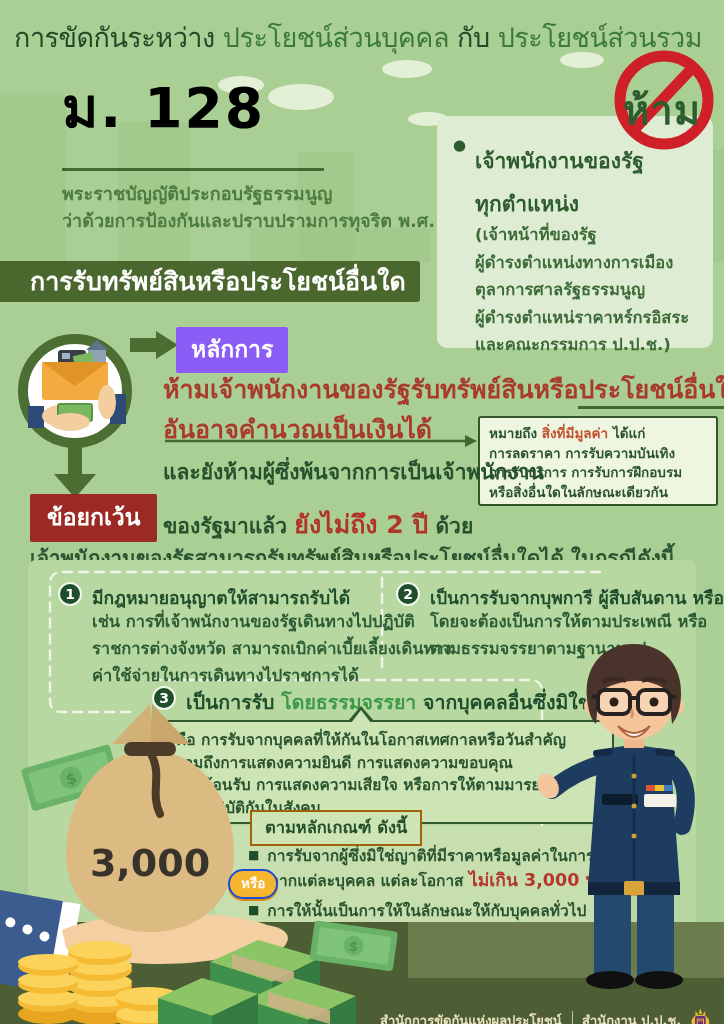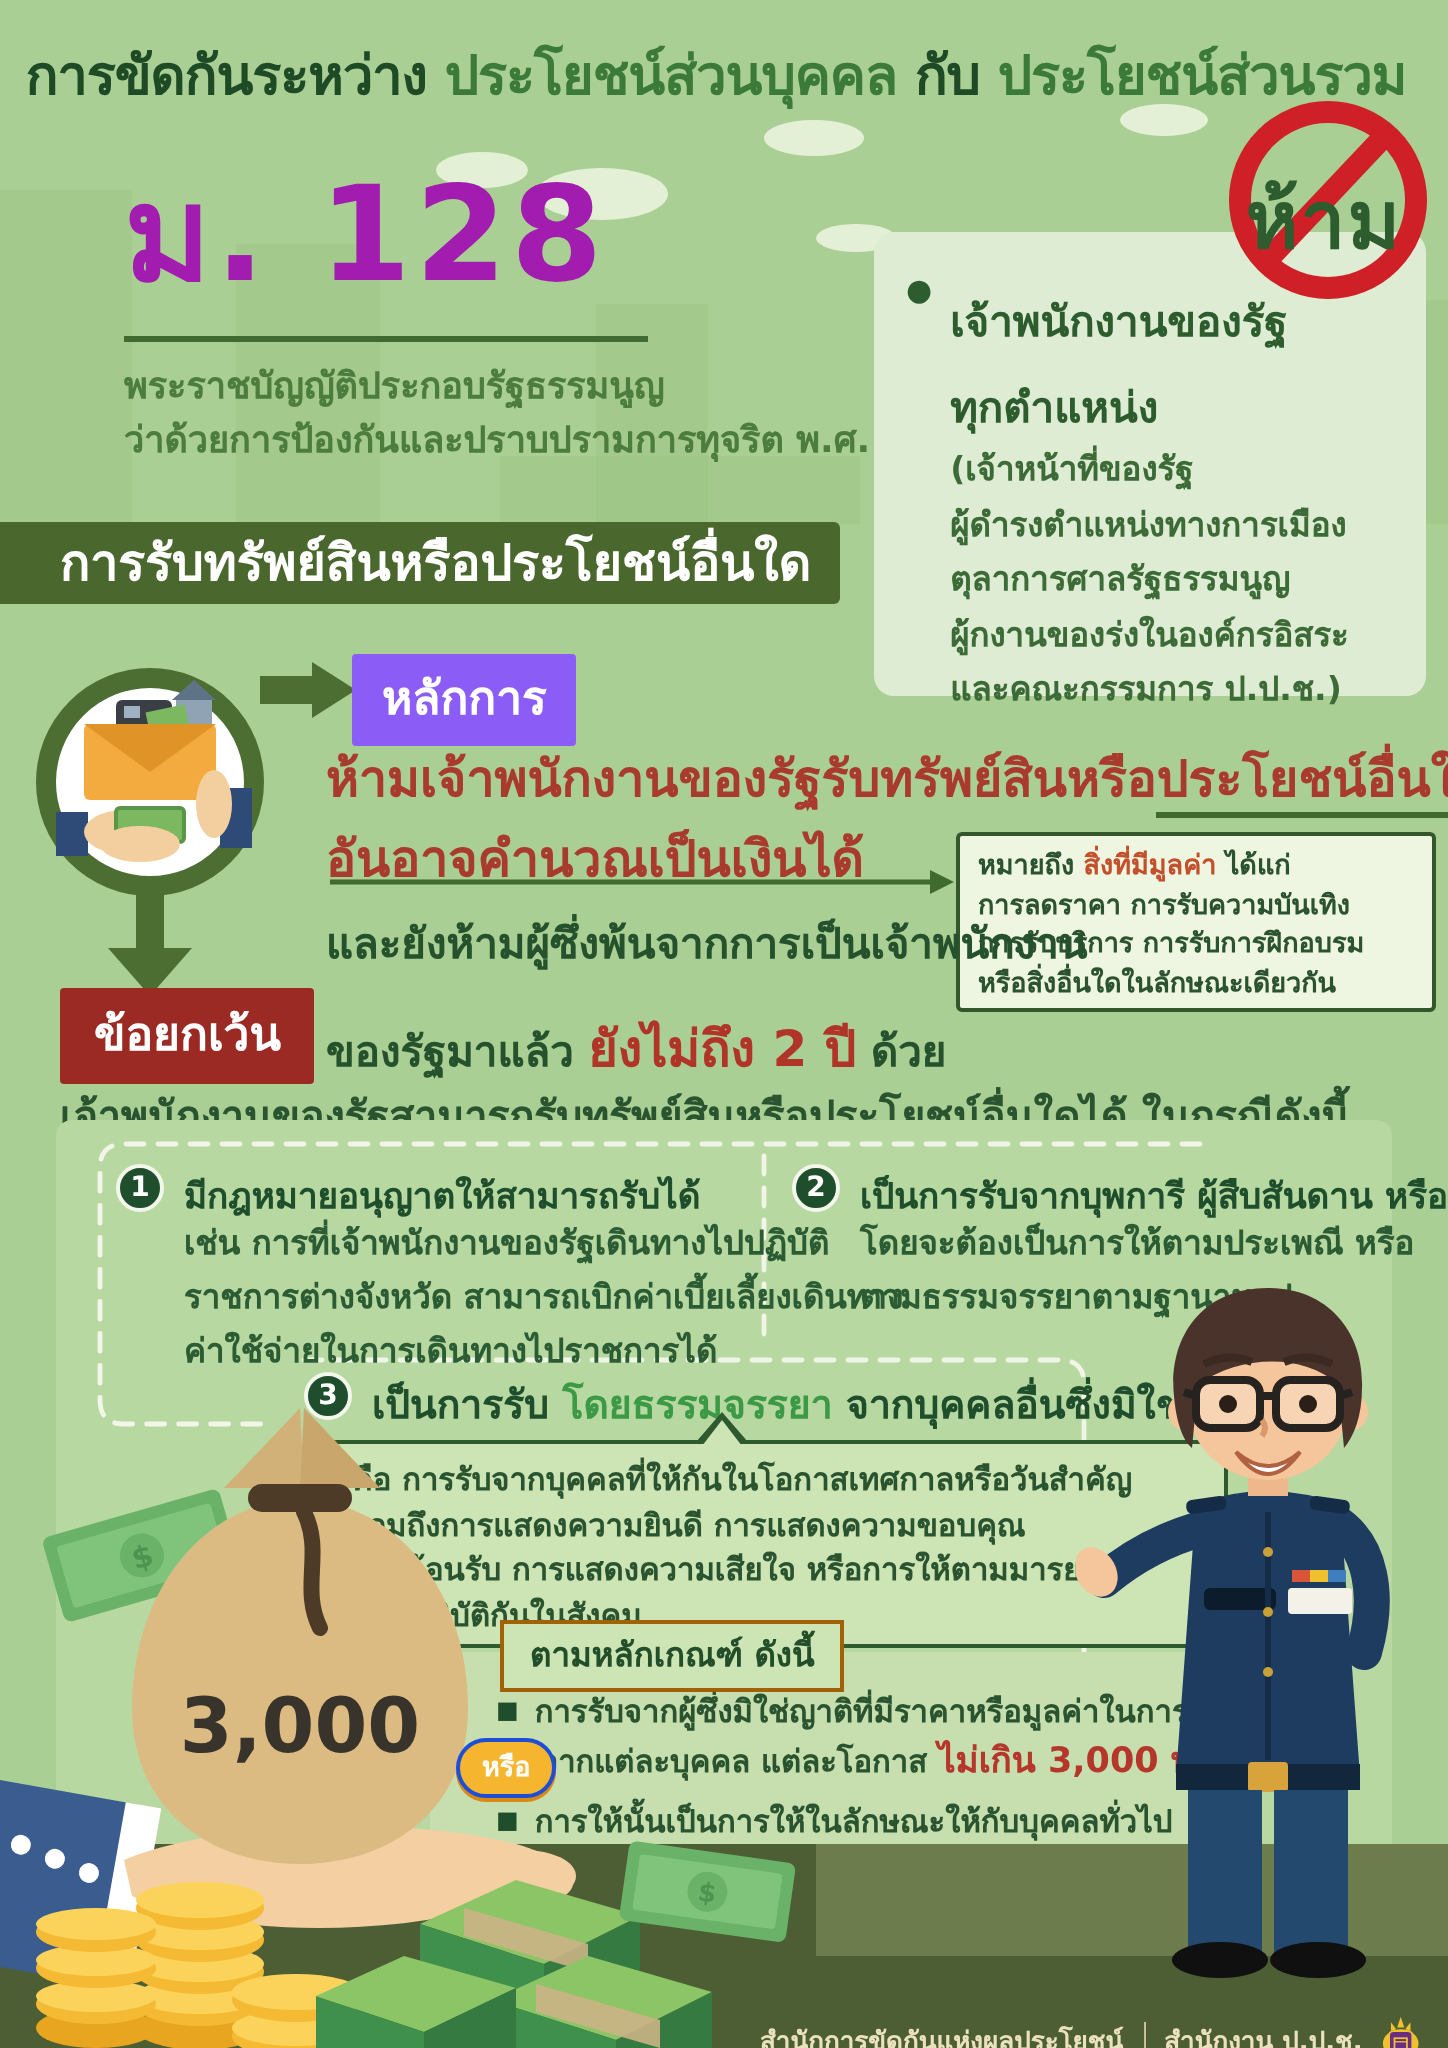--- a/index.html
+++ b/index.html
@@ -15,24 +15,24 @@
   .bldg{position:absolute;background:#9cc583;opacity:.5;}
   .bldg.windows{
     background:
       repeating-linear-gradient(to right,transparent 0 8px,#d9ebc8 8px 16px),
       repeating-linear-gradient(to bottom,transparent 0 10px,#d9ebc8 10px 18px),
       #c4dfae;
     opacity:.6;
   }
   .cloud{position:absolute;background:#eef6e2;border-radius:50%;opacity:.85;}
   
-  .title{left:0;top:16px;width:716px;text-align:center;font-size:27px;font-weight:bold;letter-spacing:-.5px;white-space:nowrap;}
+  .title{left:0;top:16px;width:716px;text-align:center;font-size:27px;font-weight:normal;letter-spacing:-.5px;white-space:nowrap;}
   .t-dark{color:#1f4a26;}
   .t-med{color:#3c7a39;}
-  .m128{left:62px;top:64px;font-size:66px;font-weight:bold;color:#a21caf;letter-spacing:2px;}
+  .m128{left:62px;top:64px;font-size:55px;font-weight:bold;color:#000000;letter-spacing:2px;}
   .m128-rule{left:62px;top:168px;width:262px;height:3px;background:#3f6b33;}
   .law{left:62px;top:180px;font-size:18px;line-height:27px;color:#4c7c3e;font-weight:bold;}
   
   .officials{left:437px;top:116px;width:276px;height:232px;background:#ddecd2;border-radius:10px;padding:16px 14px 10px 16px;}
   .off-row{display:flex;gap:9px;}
   .off-bullet{color:#2d5c2f;font-size:15px;line-height:26px;}
   .off-bold{font-size:21px;font-weight:bold;color:#2d5c2f;line-height:27px;margin-top:16px;}
   .off-detail{font-size:16.5px;font-weight:bold;color:#3c6b38;line-height:27.5px;margin-top:3px;}
   
   .stamp{left:606px;top:48px;width:112px;height:104px;}
@@ -110,21 +110,21 @@
   <div class="abs officials">
     <div class="off-row">
       <span class="off-bullet">●</span>
       <div>
         <div class="off-bold">เจ้าพนักงานของรัฐ</div>
         <div class="off-bold">ทุกตำแหน่ง</div>
         <div class="off-detail">
           <div>(เจ้าหน้าที่ของรัฐ</div>
           <div>ผู้ดำรงตำแหน่งทางการเมือง</div>
           <div>ตุลาการศาลรัฐธรรมนูญ</div>
-          <div>ผู้กงานของร่งในองค์กรอิสระ</div>
+          <div>ผู้ดำรงตำแหน่ราคาหร์กรอิสระ</div>
           <div>และคณะกรรมการ ป.ป.ช.)</div>
         </div>
       </div>
     </div>
   </div>
 
   <div class="abs stamp">
     <div class="stamp-text">ห้าม</div>
     <svg width="112" height="104" viewBox="0 0 112 104">
       <circle cx="58" cy="52" r="44" fill="none" stroke="#cf2027" stroke-width="11"></circle>

